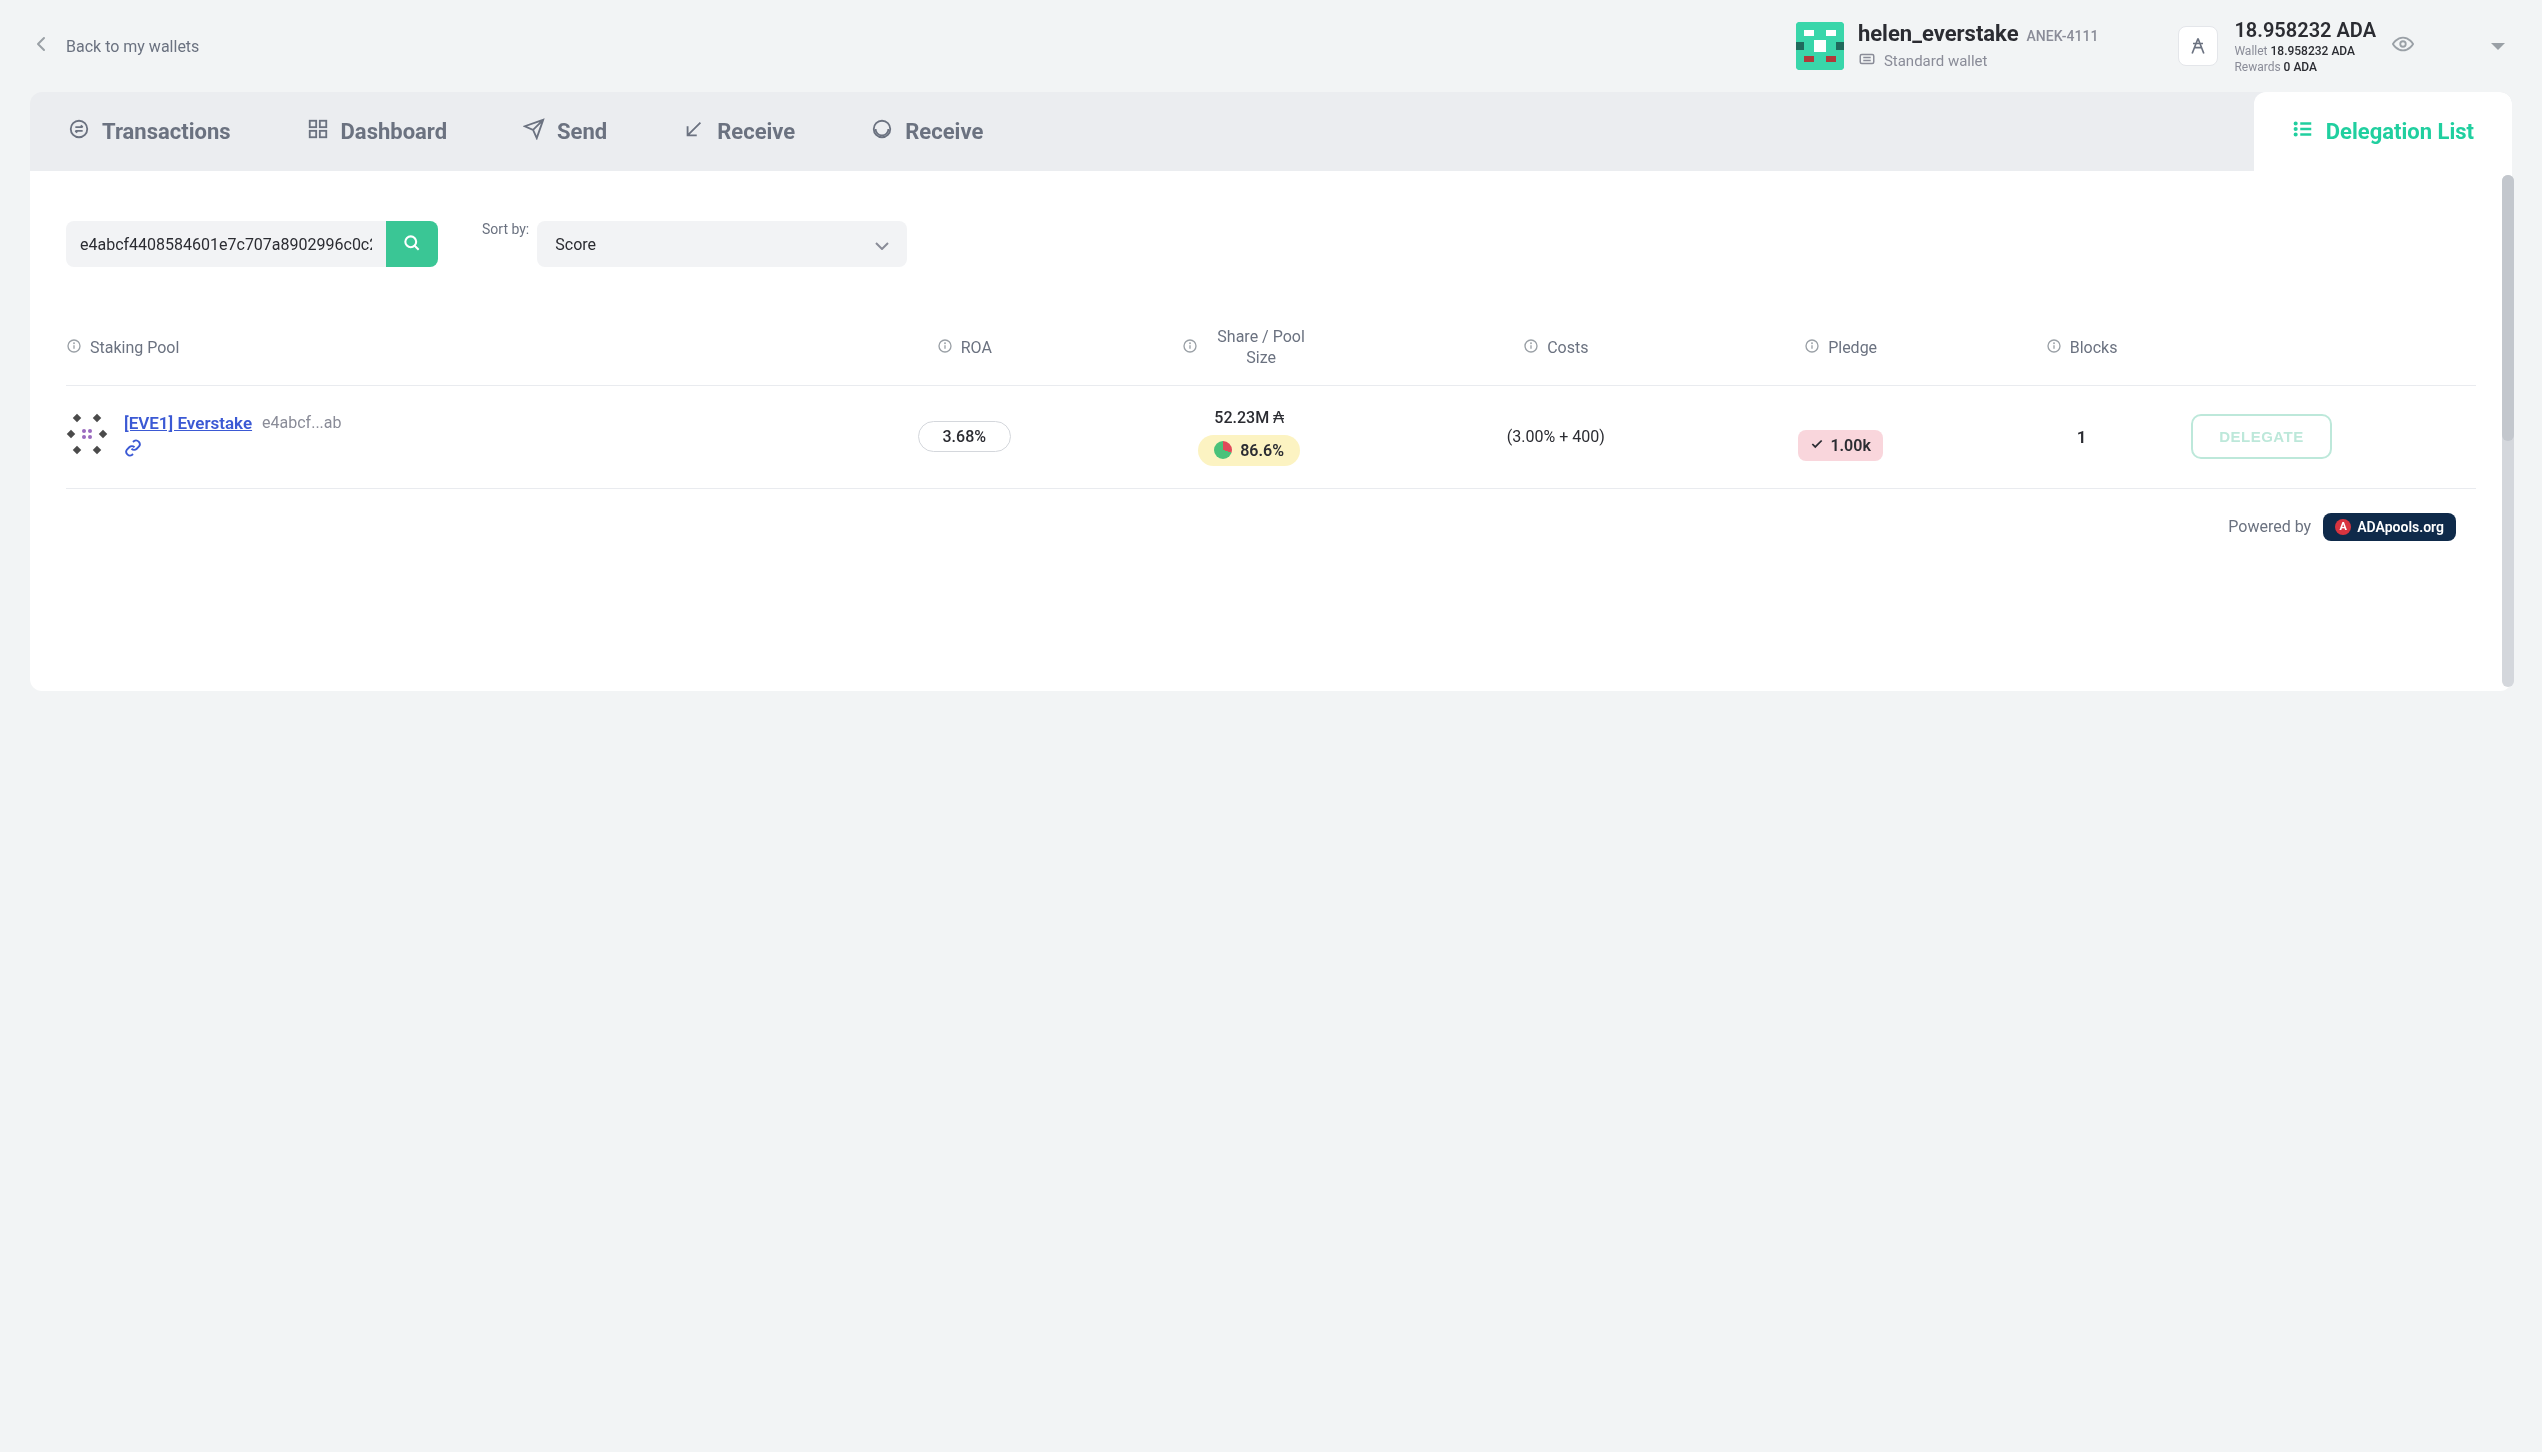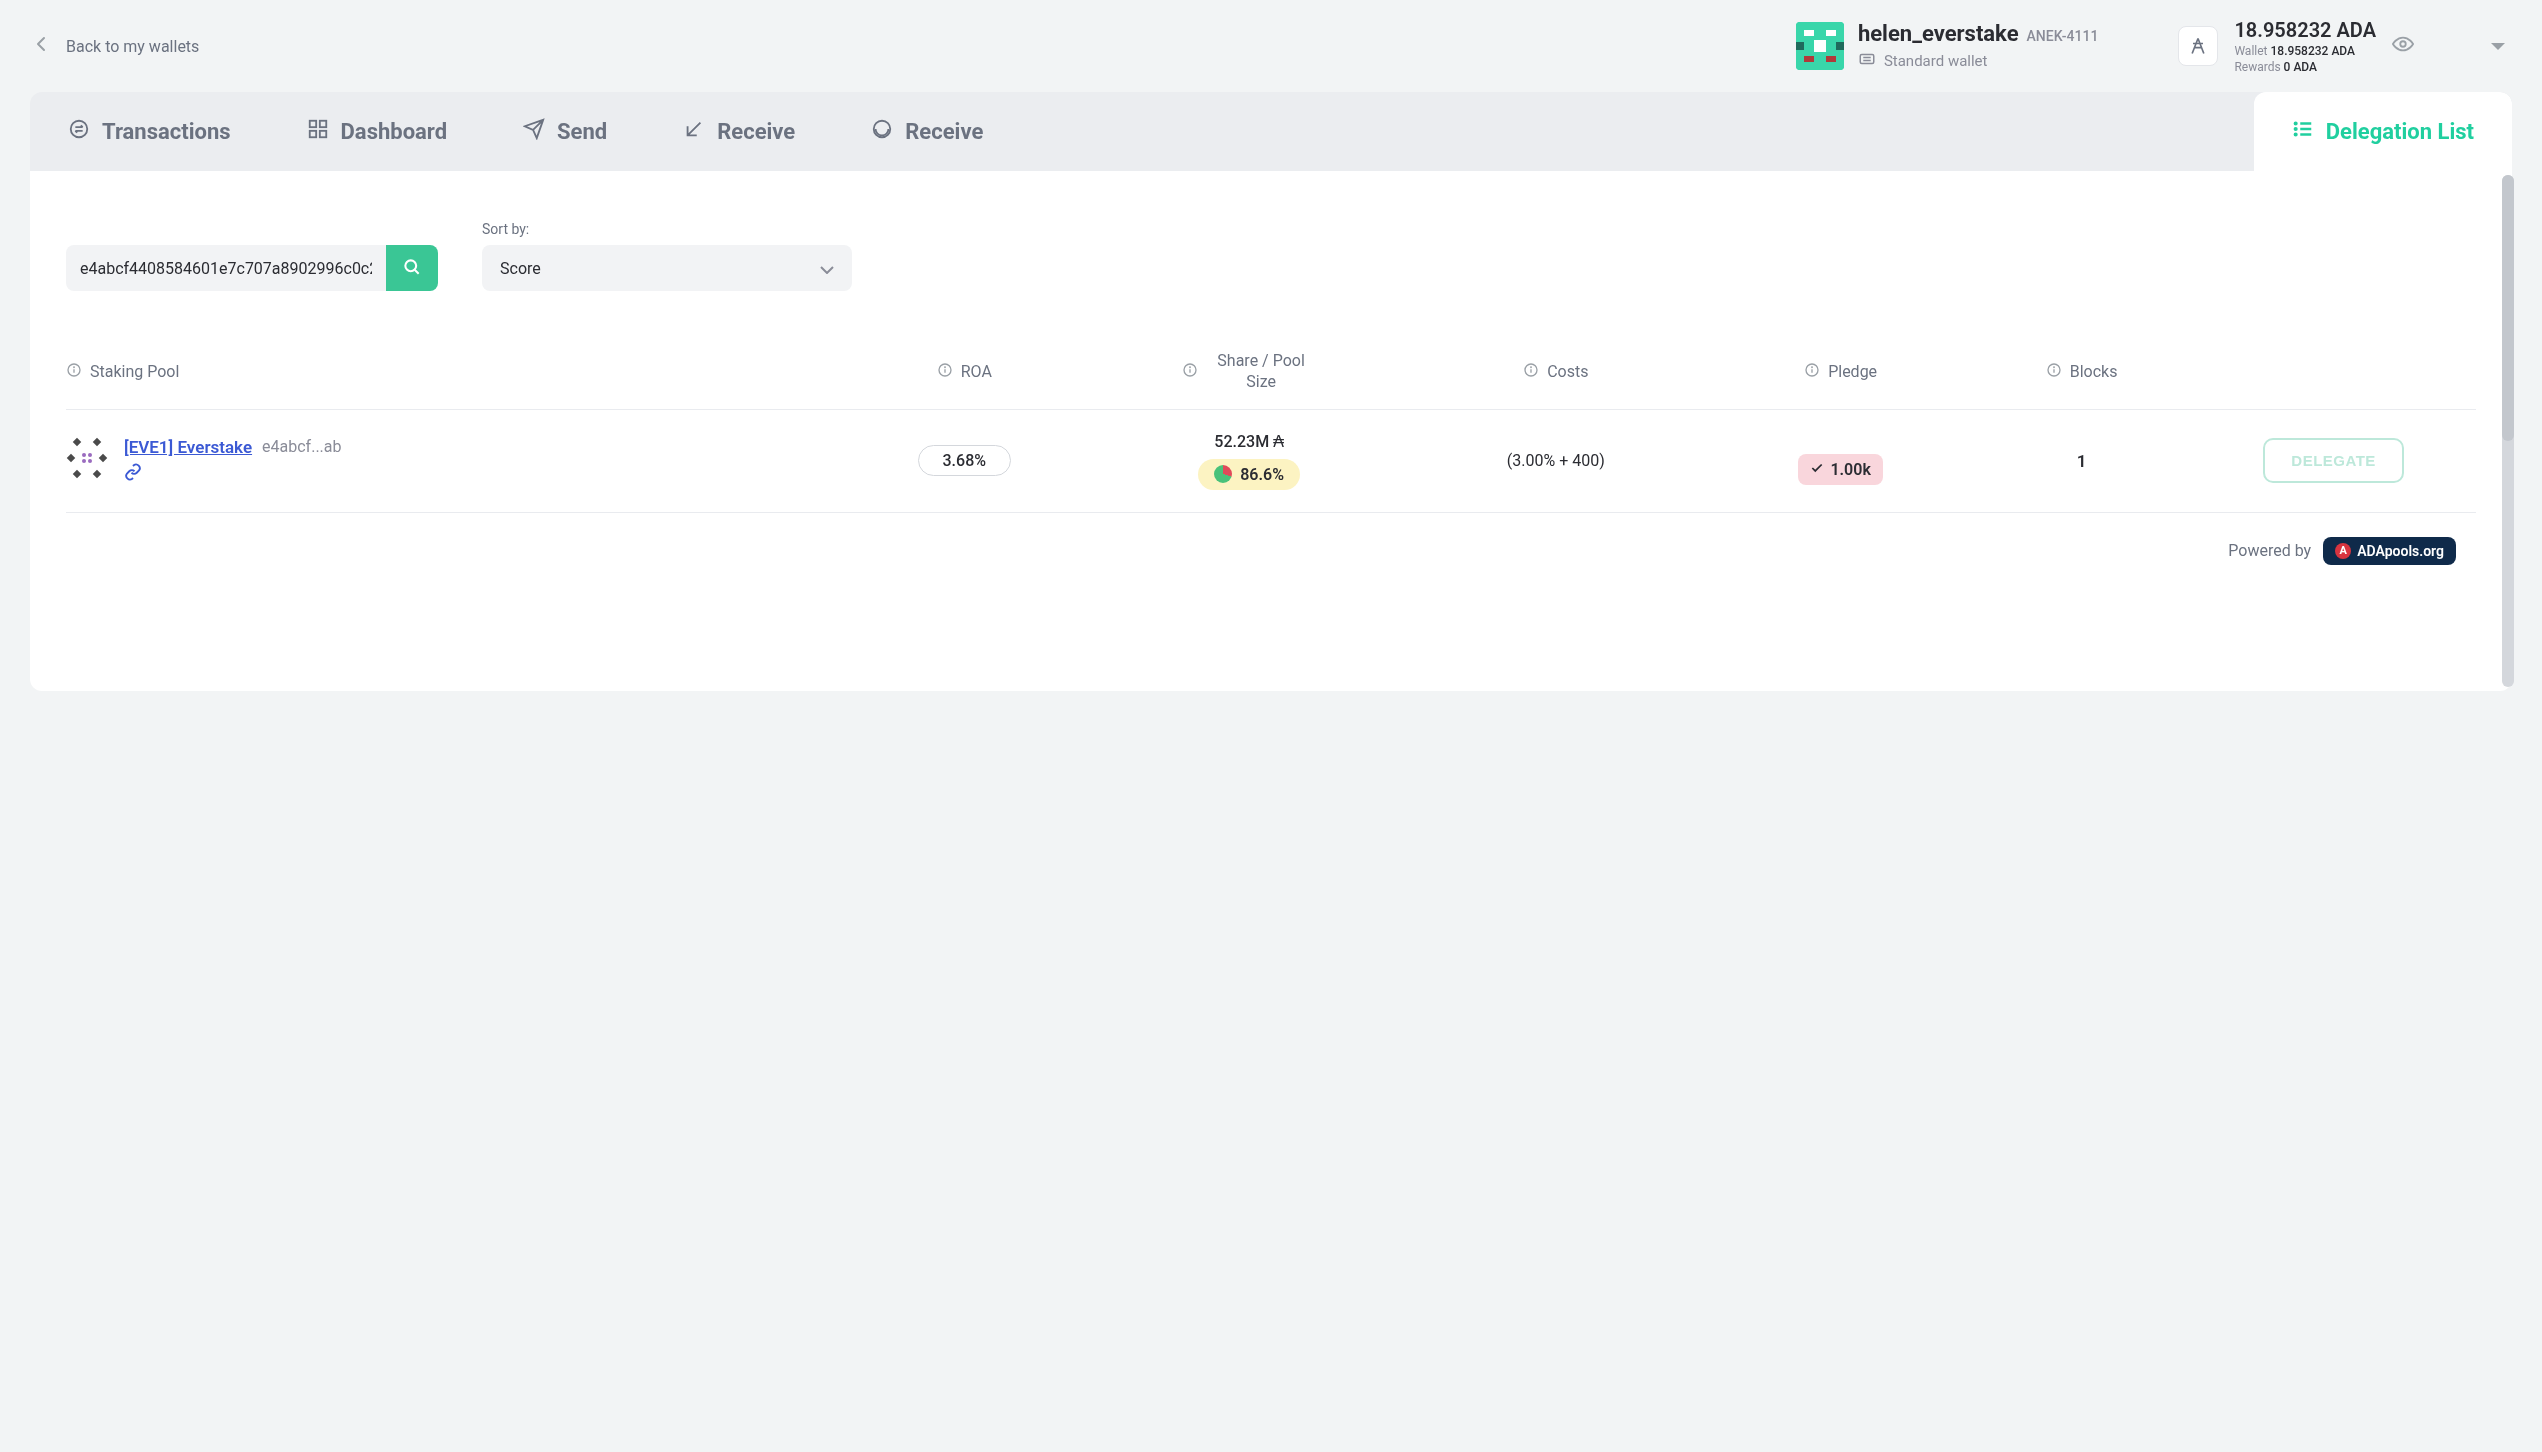--- a/index.html
+++ b/index.html
@@ -108,21 +108,21 @@
   width: 320px; height: 46px; padding: 0 14px;
   background: #f2f3f5; border: none; border-radius: 8px 0 0 8px;
   font-size: 16px; color: #2b2c32; outline: none;
   font-family: inherit;
 }
 .search-btn {
   width: 52px; height: 46px; background: #3ac695; border: none;
   border-radius: 0 8px 8px 0; display: flex; align-items: center; justify-content: center;
   cursor: pointer; color: #fff;
 }
-.sort-wrap { display: flex; flex-direction: column; gap: 8px; }
+.sort-wrap { display: flex; flex-direction: row; gap: 8px; }
 .sort-label { font-size: 14px; color: #6b7280; }
 .sort-select {
   width: 370px; height: 46px; background: #f2f3f5; border: none; border-radius: 8px;
   padding: 0 18px; display: flex; align-items: center; justify-content: space-between;
   cursor: pointer; color: #2b2c32; font-size: 16px;
 }
 .table-wrap { margin-top: 60px; }
 .thead {
   display: grid;
   grid-template-columns: 3.5fr 1.2fr 1.4fr 1.4fr 1.2fr 1fr 1.3fr;
@@ -185,21 +185,21 @@
 .adapools-badge {
   background: #0f2a4a; color: #fff; border-radius: 8px; padding: 6px 12px;
   display: inline-flex; align-items: center; gap: 6px; font-size: 14px; font-weight: 600;
 }
 .adapools-badge .a-circle {
   width: 16px; height: 16px; background: #d8343f; border-radius: 50%;
   display:flex; align-items:center; justify-content:center; font-size:11px; font-weight:700;
 }
 .ada-symbol { font-family: inherit; }
 .cell-center { display:flex; justify-content:center; }
-.cell-right { display:flex; justify-content:center; }
+.cell-right { display:flex; justify-content:flex-start; }
 </style>
 </head>
 <body>
 
 <div class="app-wrapper">
 
   <div class="top-bar">
     <div class="back-link">
       <span class="chev">
         <svg width="10" height="16" viewBox="0 0 10 16" fill="none">

